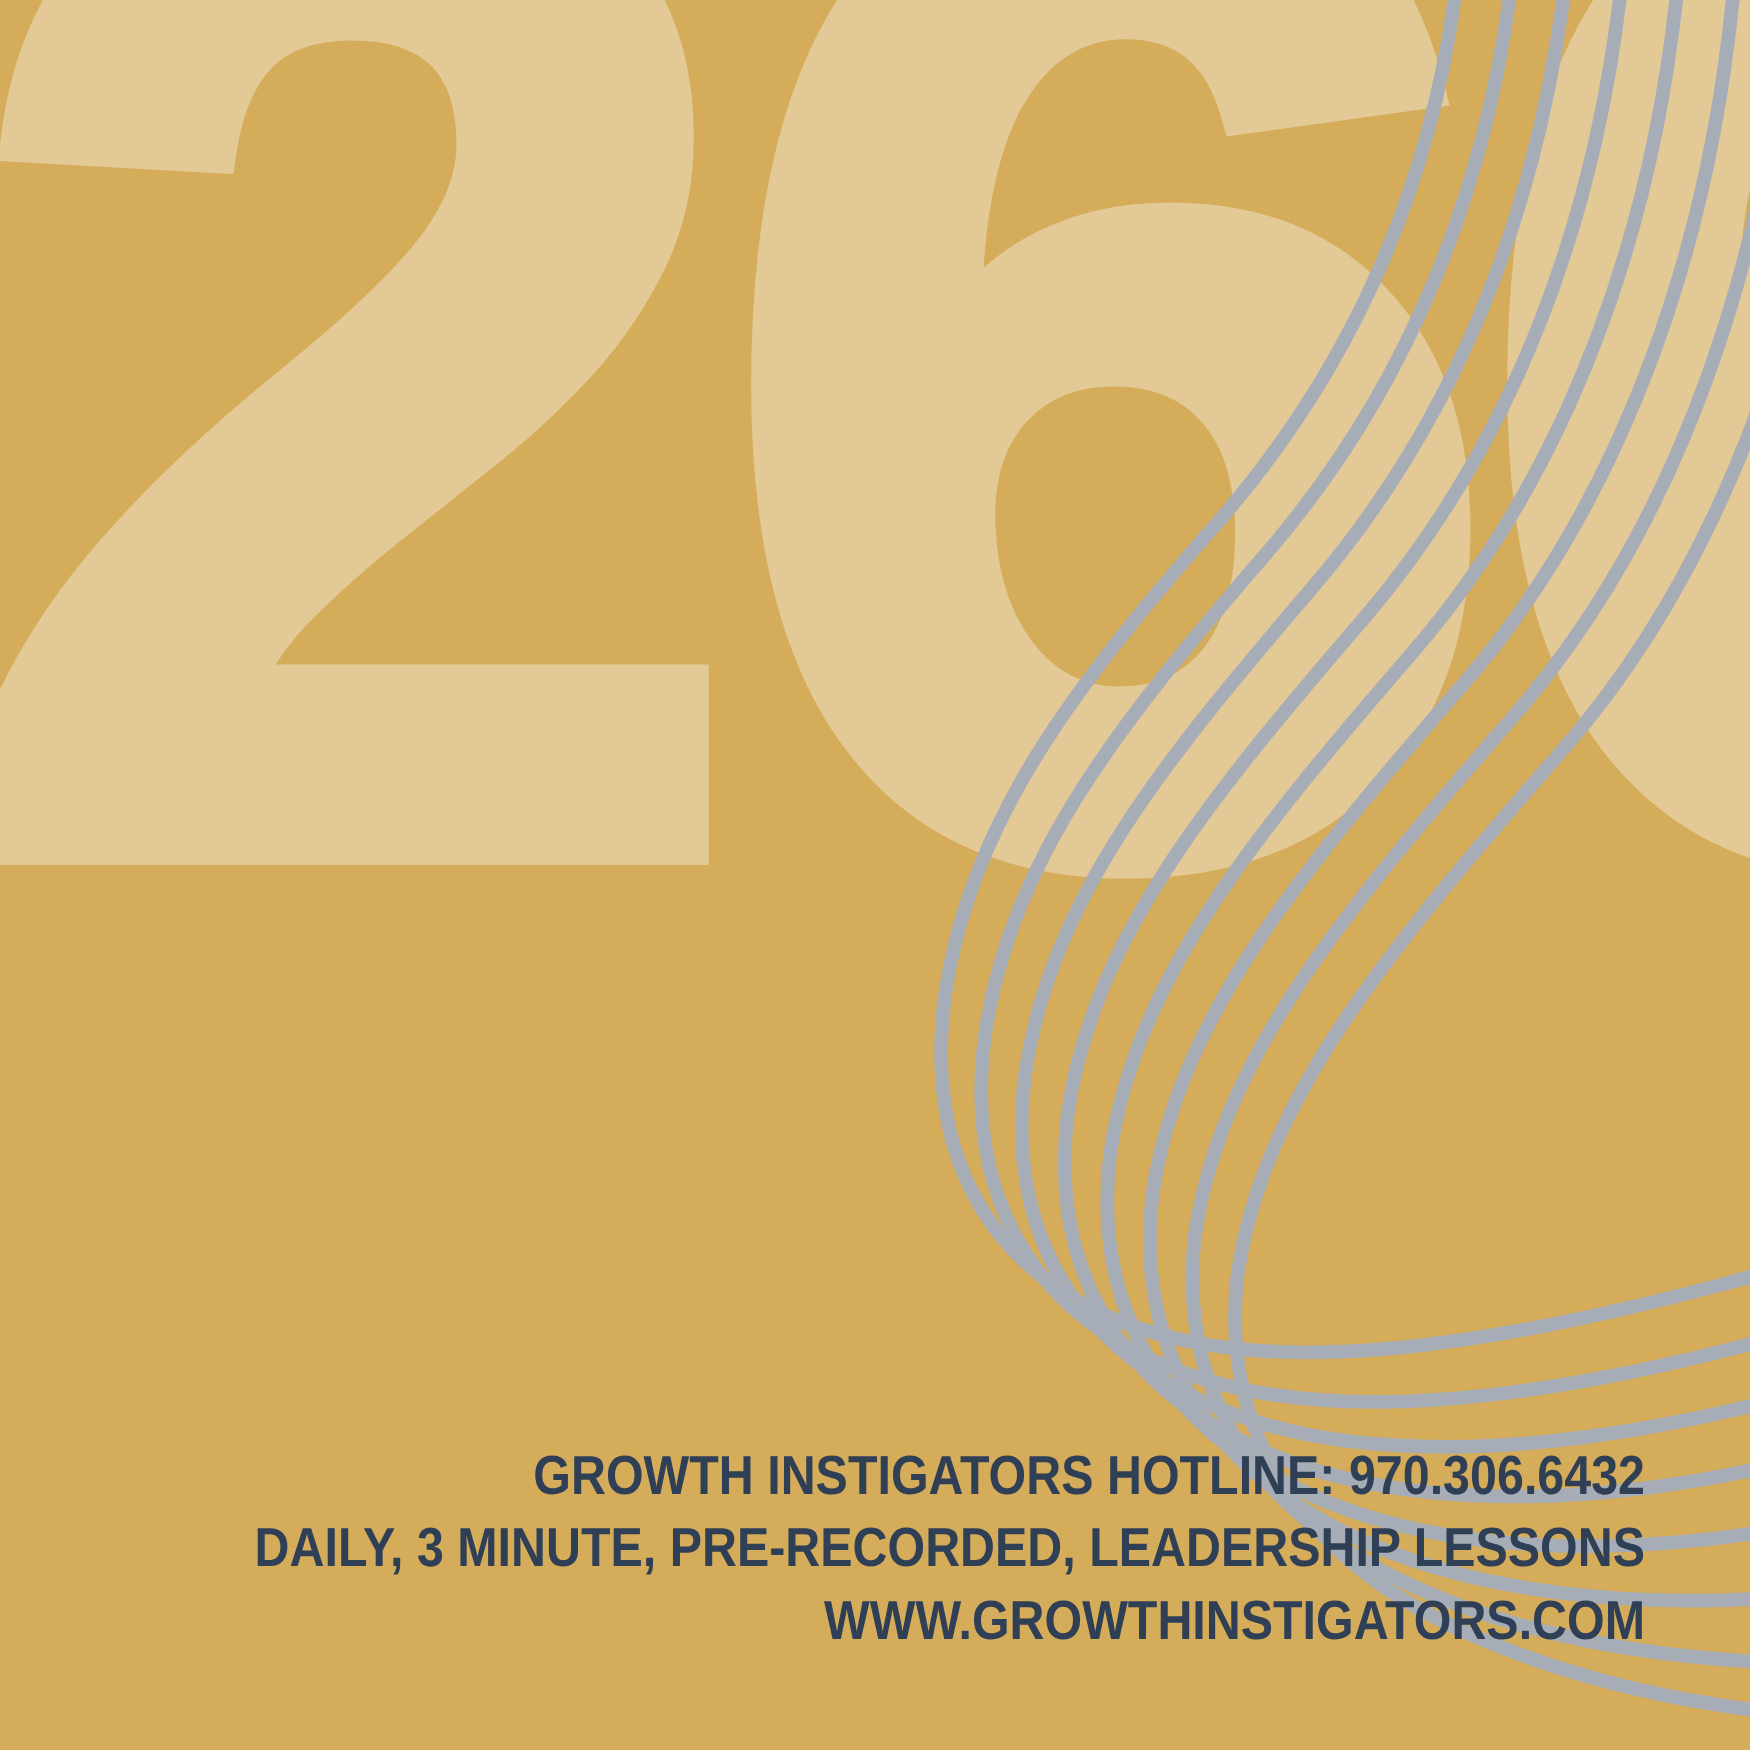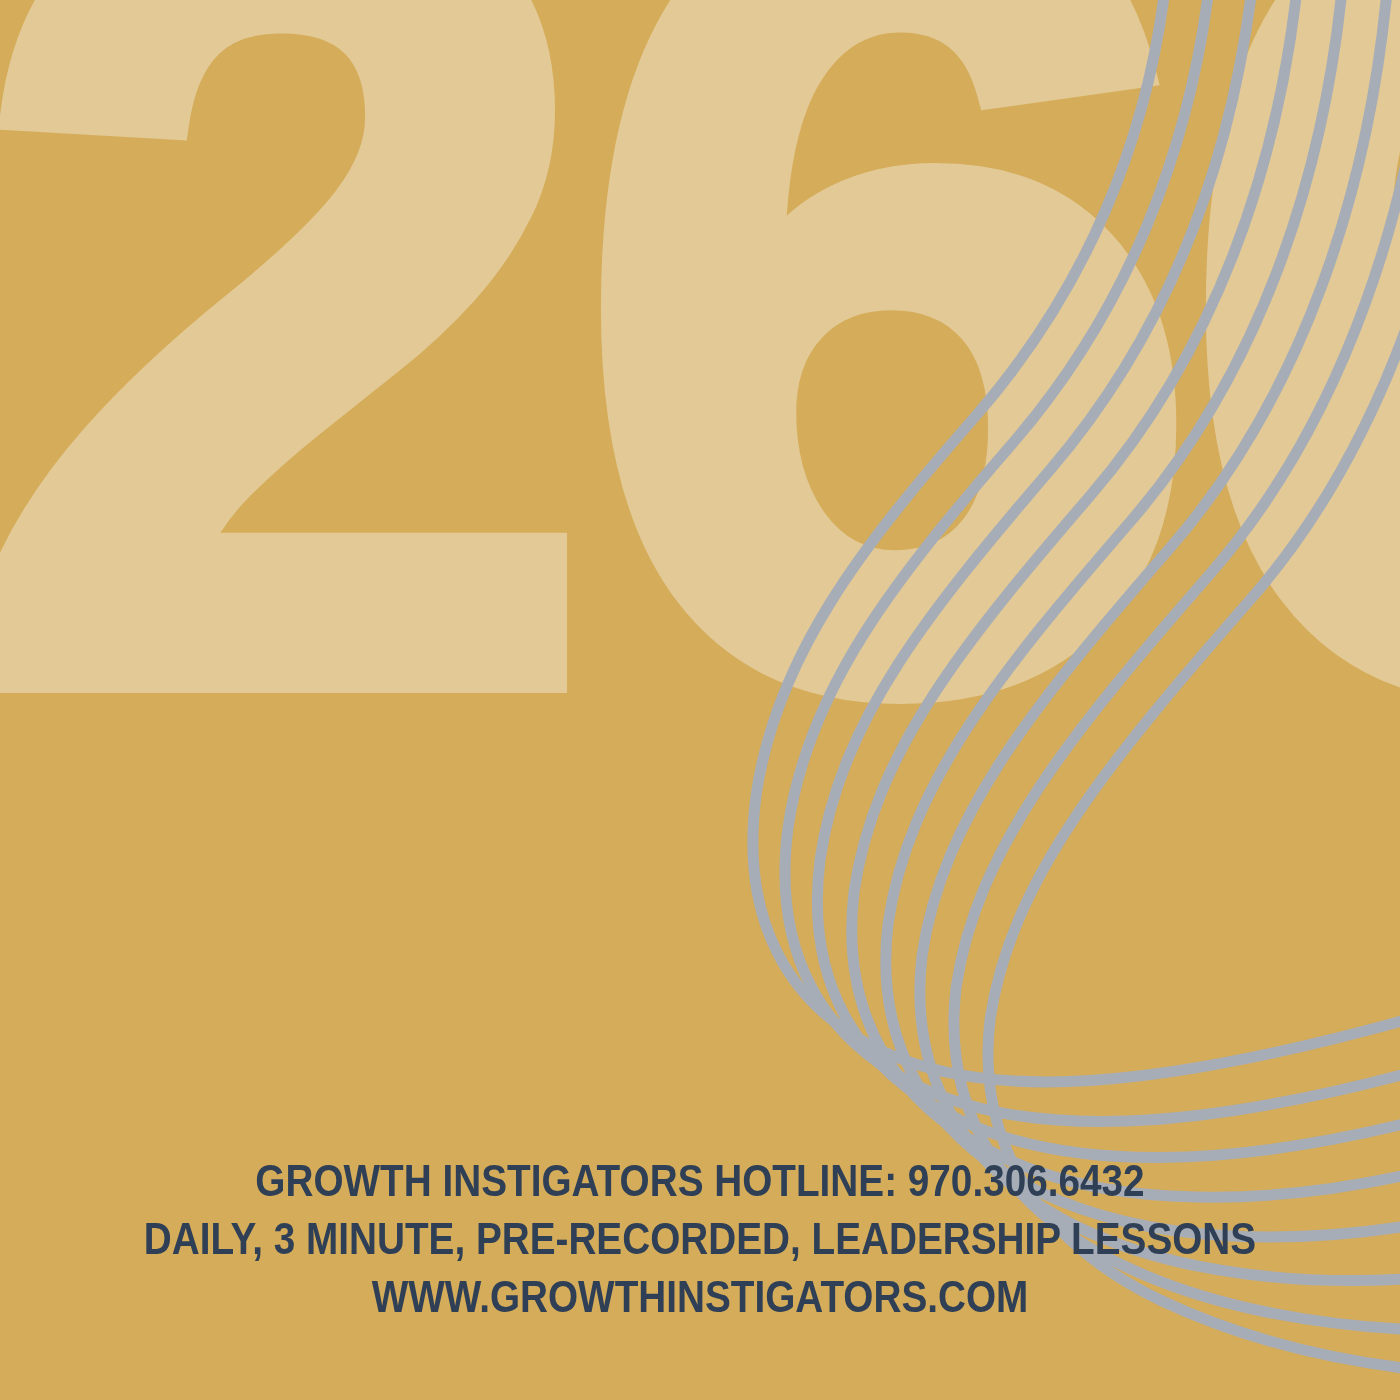--- a/index.html
+++ b/index.html
@@ -70,21 +70,21 @@
     transform: scaleX(0.92);
     transform-origin: left center;
   }
 
   
   #footer {
     position: absolute;
     left: 0;
     right: 0;
     top: 1152px;
-    text-align: center;
+    text-align: right;
   }
   .footer-line {
     font-family: "Liberation Sans Narrow", "Liberation Sans", sans-serif;
     font-weight: 700;
     color: #2E3F56;
     white-space: nowrap;
   }
   #footer-line-1 {
     font-size: 44px;
     line-height: 58px;

